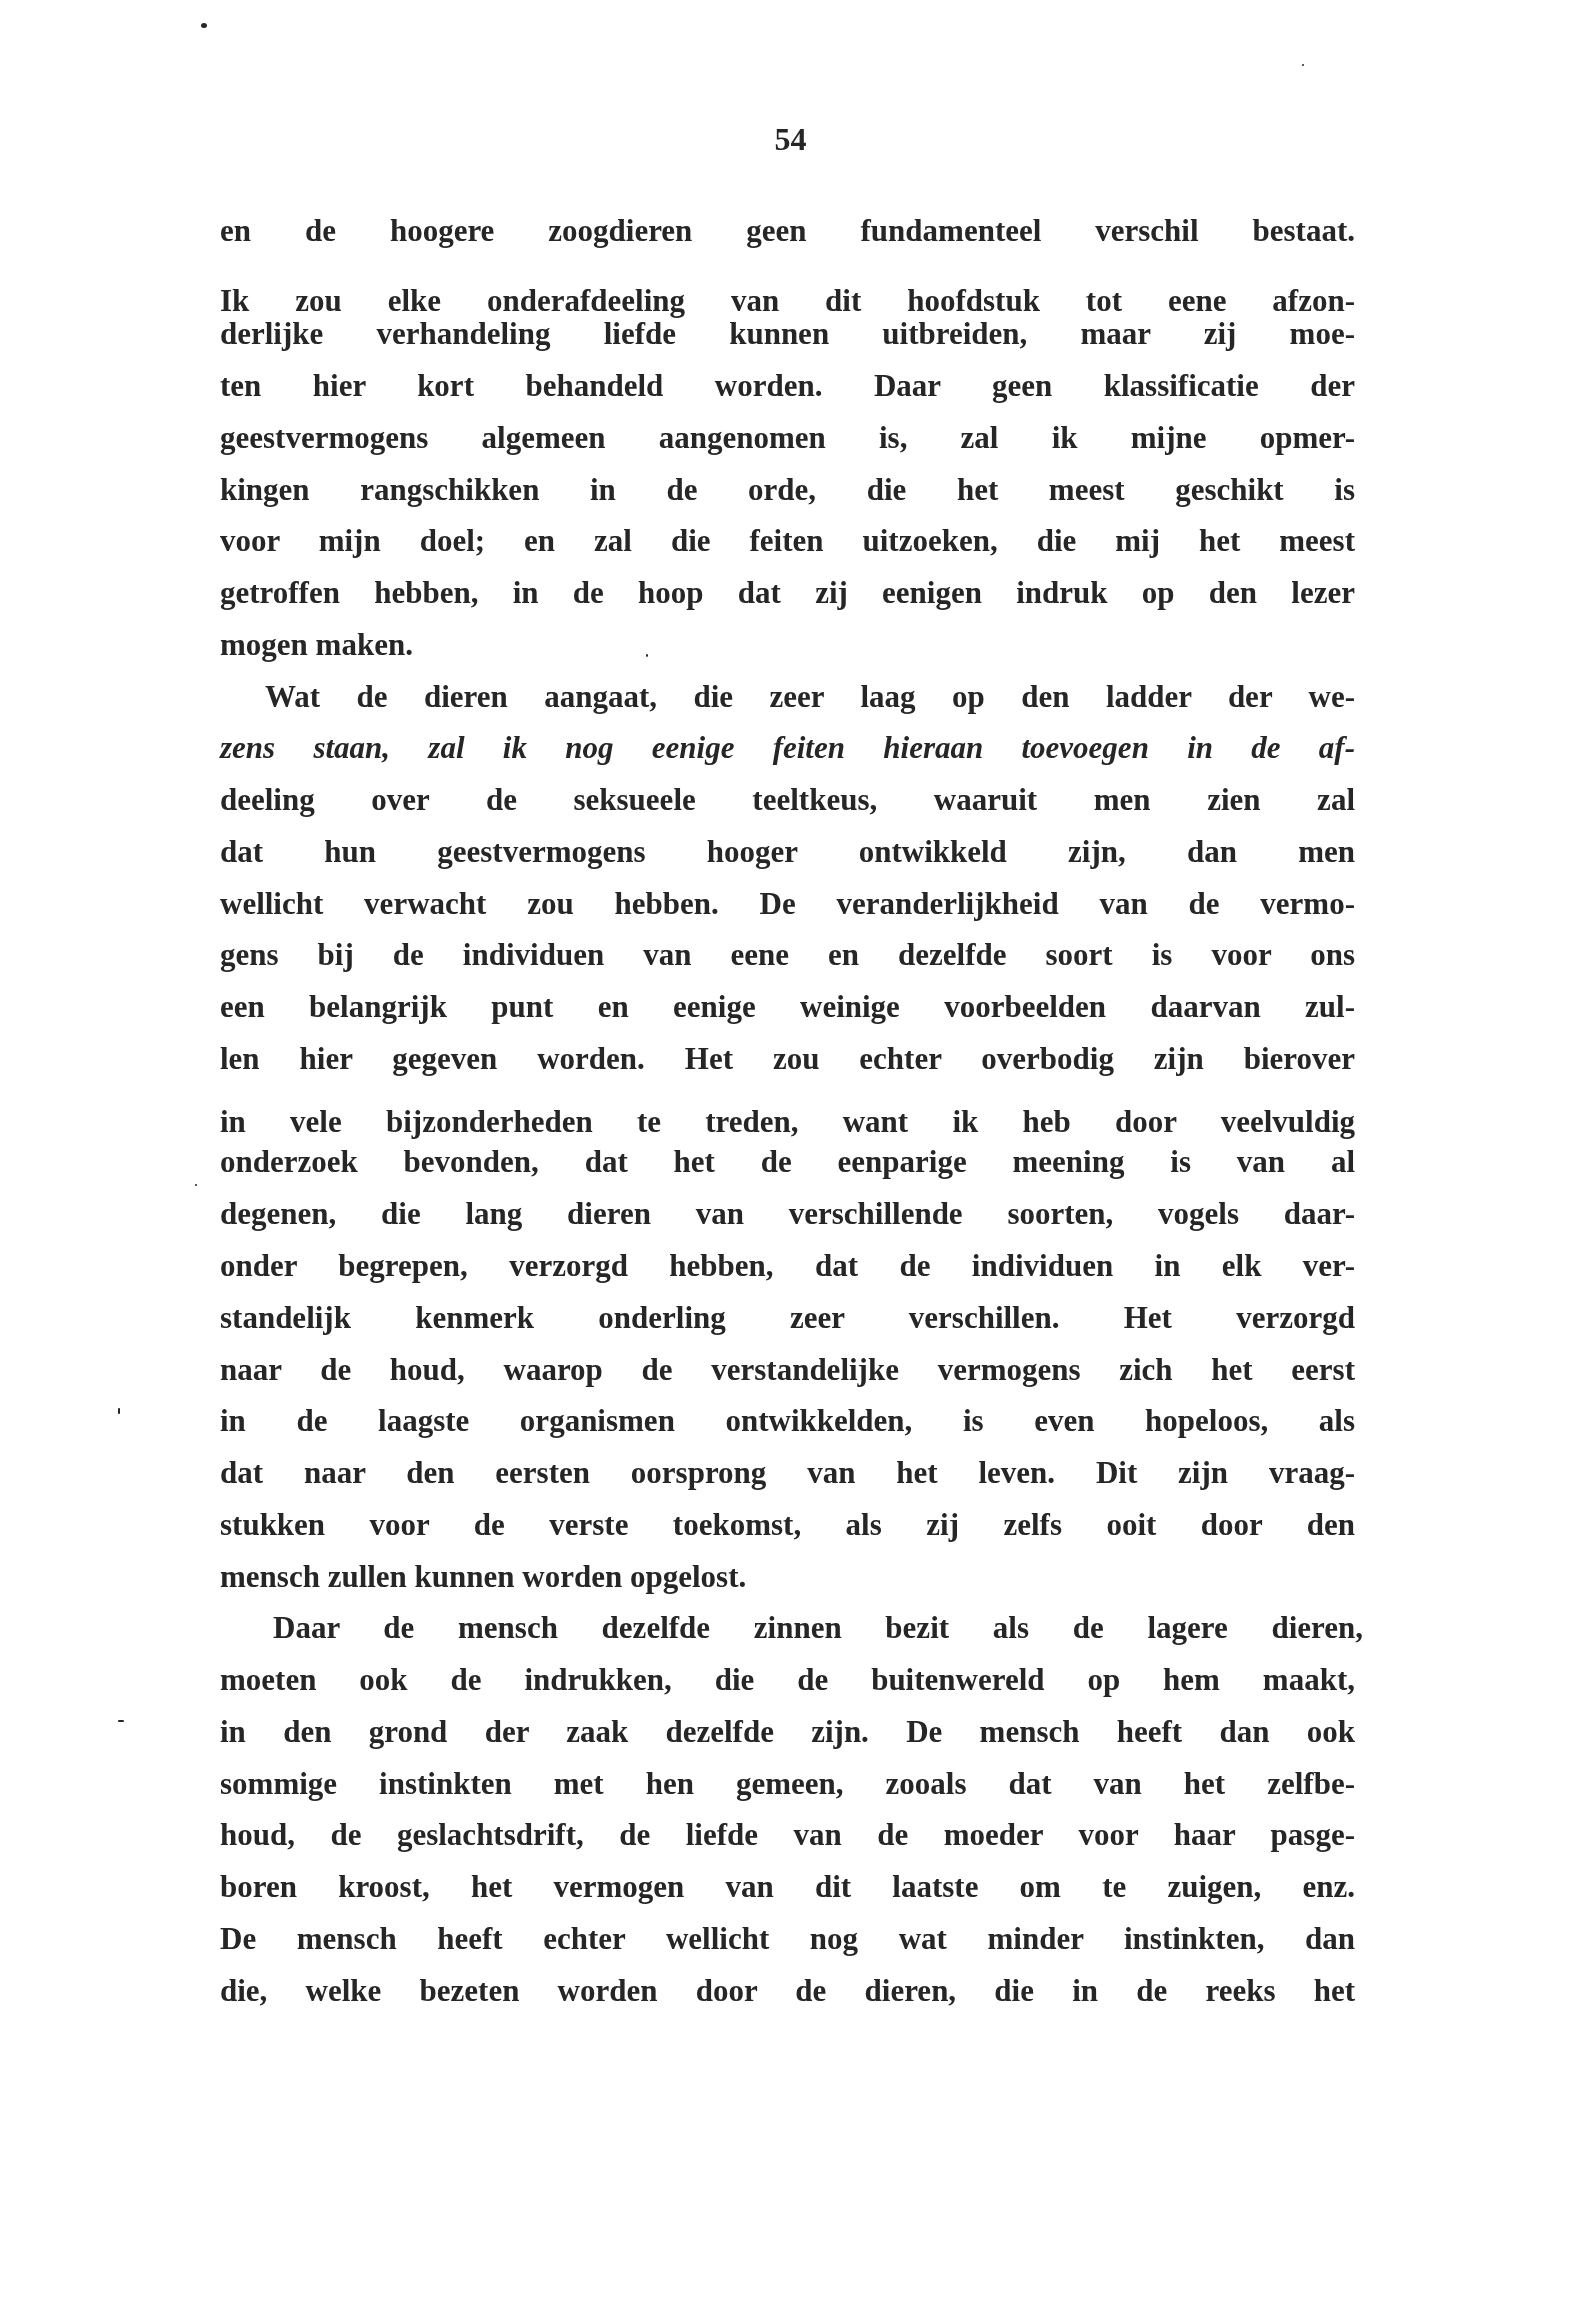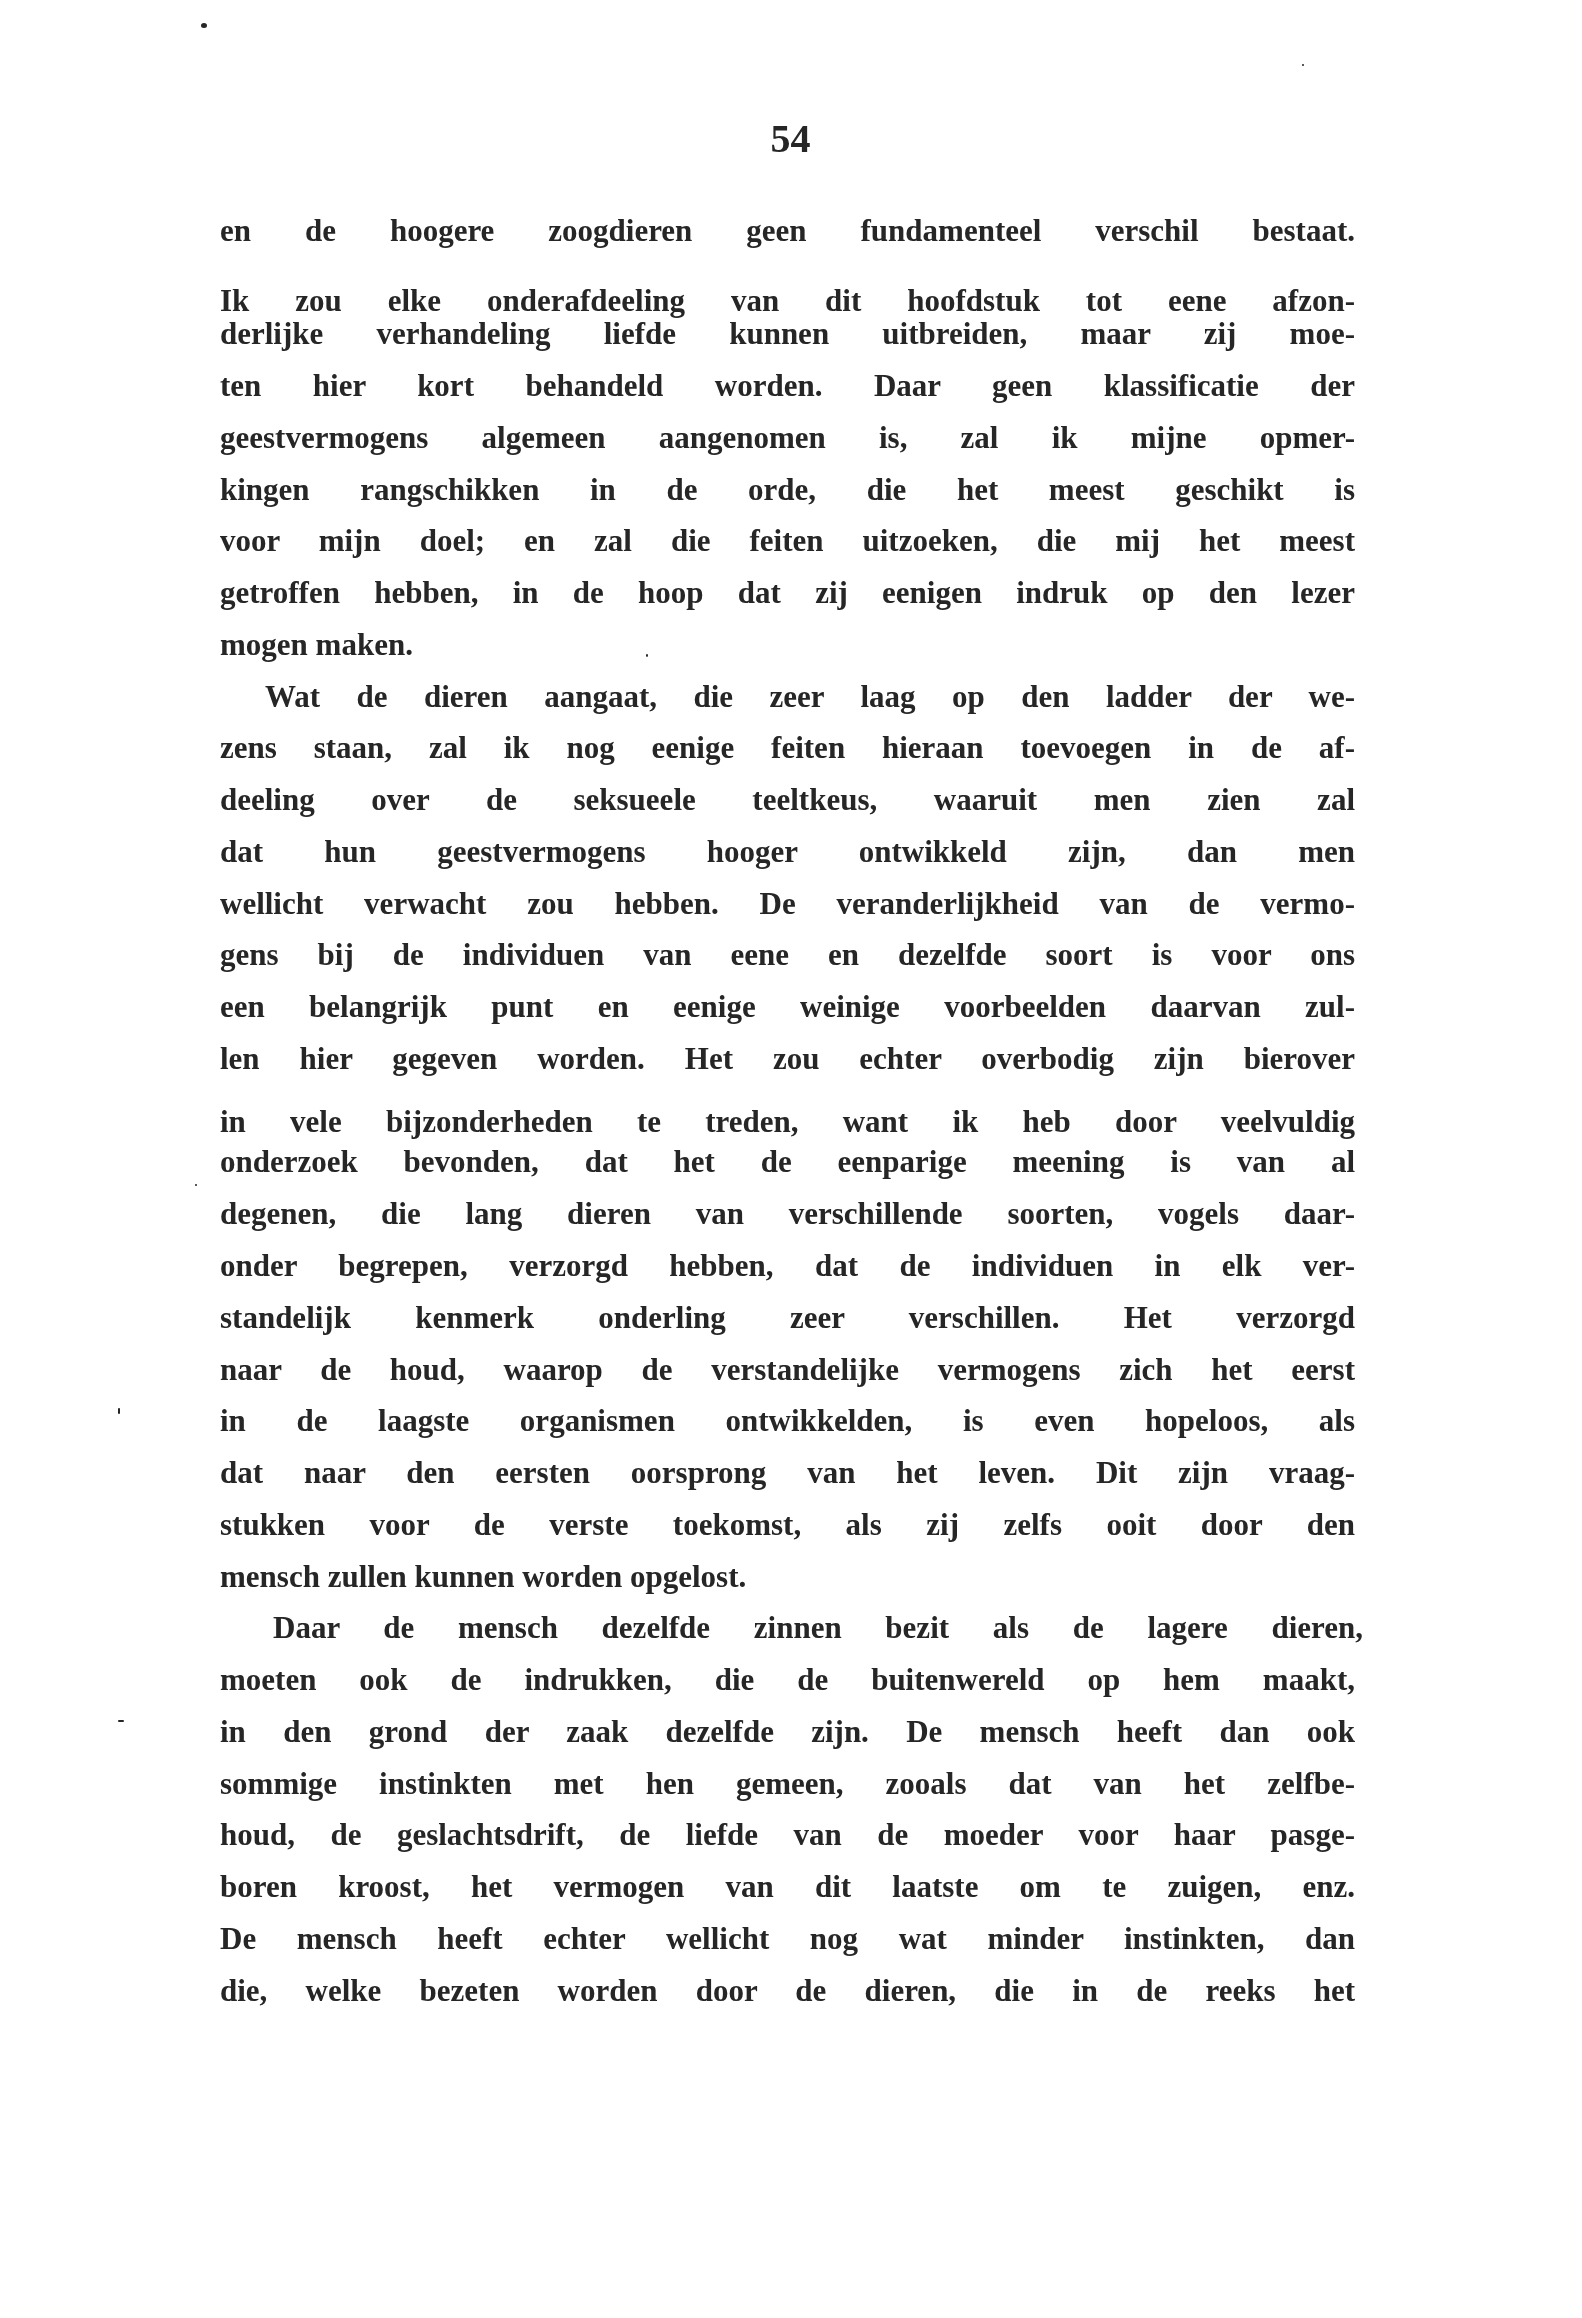--- a/index.html
+++ b/index.html
@@ -23,21 +23,21 @@
   }
   .page-number {
     position: absolute;
     left: 742px;
     width: 97px;
     top: 116px;
     height: 46px;
     text-align: center;
     font-family: "Liberation Serif", serif;
     font-weight: bold;
-    font-size: 40px;
+    font-size: 32px;
     line-height: 46px;
     color: #262626;
   }
   .body-text {
     position: absolute;
     left: 220px;
     top: 0;
     width: 1135px;
     height: 2398px;
   }
@@ -91,21 +91,21 @@
         <div class="line" style="top: 308px;">derlijke verhandeling liefde kunnen uitbreiden, maar zij moe-</div>
         <div class="line" style="top: 360px;">ten hier kort behandeld worden. Daar geen klassificatie der</div>
         <div class="line" style="top: 412px;">geestvermogens algemeen aangenomen is, zal ik mijne opmer-</div>
         <div class="line" style="top: 464px;">kingen rangschikken in de orde, die het meest geschikt is</div>
         <div class="line" style="top: 515px;">voor mijn doel; en zal die feiten uitzoeken, die mij het meest</div>
         <div class="line" style="top: 567px;">getroffen hebben, in de hoop dat zij eenigen indruk op den lezer</div>
         <div class="line last" style="top: 619px;">mogen maken.</div>
       </div>
       <div>
         <div class="line indent" style="top: 671px;">Wat de dieren aangaat, die zeer laag op den ladder der we-</div>
-        <div class="line" style="top: 722px;">zens staan, zal ik nog eenige feiten hieraan toevoegen in de af-</div>
+        <div class="line" style="top: 722px; font-style: italic;">zens staan, zal ik nog eenige feiten hieraan toevoegen in de af-</div>
         <div class="line" style="top: 774px;">deeling over de seksueele teeltkeus, waaruit men zien zal</div>
         <div class="line" style="top: 826px;">dat hun geestvermogens hooger ontwikkeld zijn, dan men</div>
         <div class="line" style="top: 878px;">wellicht verwacht zou hebben. De veranderlijkheid van de vermo-</div>
         <div class="line" style="top: 929px;">gens bij de individuen van eene en dezelfde soort is voor ons</div>
         <div class="line" style="top: 981px;">een belangrijk punt en eenige weinige voorbeelden daarvan zul-</div>
         <div class="line" style="top: 1033px;">len hier gegeven worden. Het zou echter overbodig zijn bierover</div>
         <div class="line" style="top: 1085px; margin-top: 11px;">in vele bijzonderheden te treden, want ik heb door veelvuldig</div>
         <div class="line" style="top: 1136px;">onderzoek bevonden, dat het de eenparige meening is van al</div>
         <div class="line" style="top: 1188px;">degenen, die lang dieren van verschillende soorten, vogels daar-</div>
         <div class="line" style="top: 1240px;">onder begrepen, verzorgd hebben, dat de individuen in elk ver-</div>

